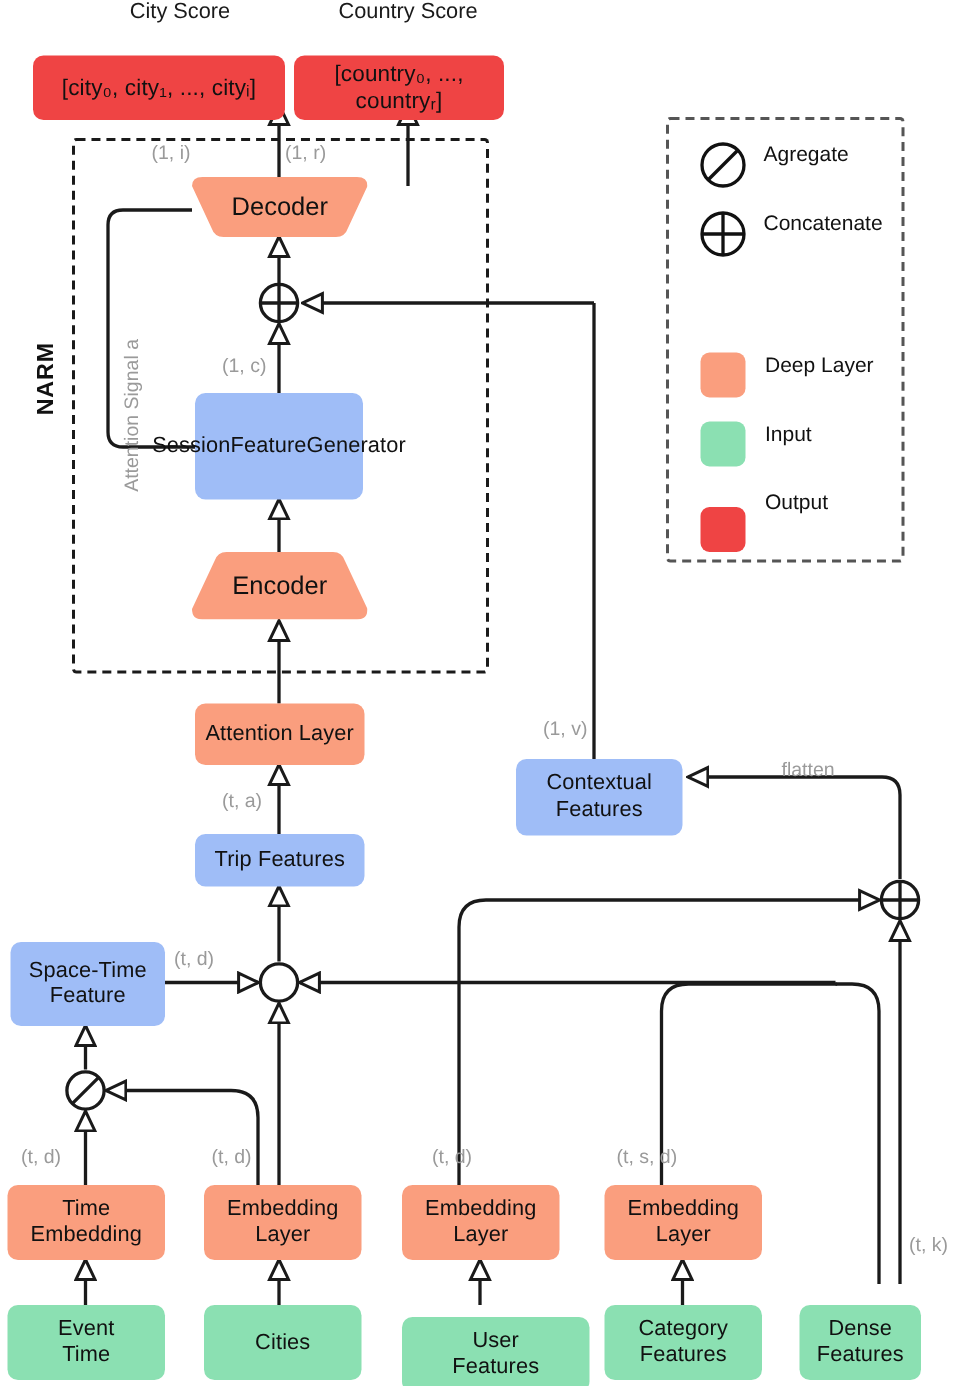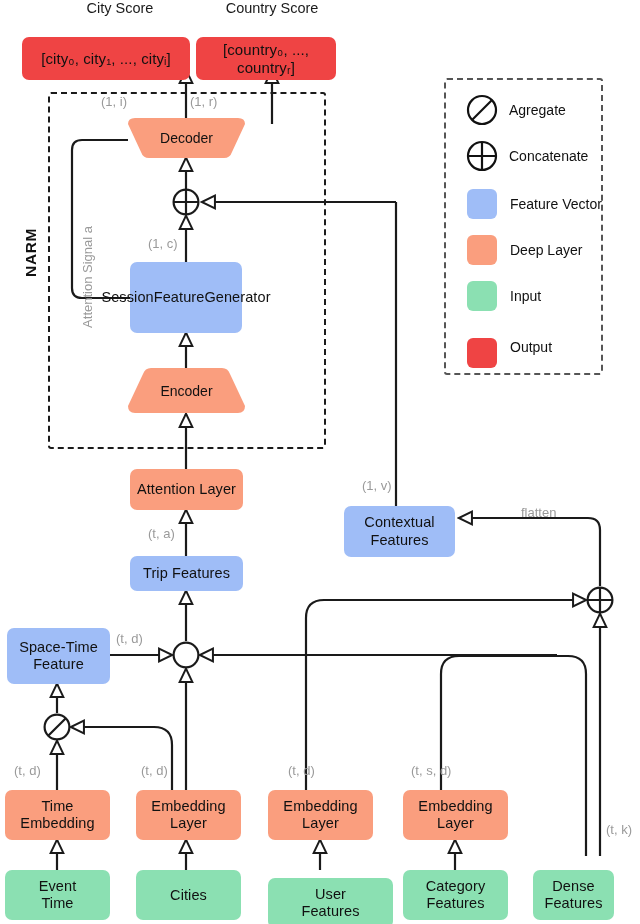--- a/index.html
+++ b/index.html
@@ -14,42 +14,42 @@
         font-size:14.5px;letter-spacing:.1px;z-index:3;}
   .node.two{line-height:1.2;}
   .blue{background:#9FBDF7;}
   .orange{background:#FA9E7E;}
   .green{background:#8BE0B2;}
   .gray{background:#ef4444;margin-top:12px;}
 
   .trap{position:absolute;z-index:3;}
   .trap .lbl{position:absolute;left:0;right:0;top:50%;
         transform:translateY(-50%);text-align:center;
-        font-size:14px;color:#111;}
+        font-size:17px;color:#111;}
 
   .toplabel{position:absolute;font-size:14.5px;color:#1a1a1a;
         text-align:center;z-index:4;}
 
   .dim{position:absolute;font-size:13px;color:#9a9a9a;z-index:4;
         white-space:nowrap;text-align:right;}
   .edgelbl{position:absolute;font-size:13px;color:#9a9a9a;z-index:4;
         white-space:nowrap;}
 
   .dashbox{position:absolute;border:2px dashed #1a1a1a;border-radius:3px;
         z-index:1;background:transparent;}
   .narm{position:absolute;font-size:15.5px;font-weight:bold;color:#111;
         writing-mode:vertical-rl;transform:rotate(180deg);
         letter-spacing:.6px;z-index:4;}
   .attnsig{position:absolute;font-size:13px;color:#9a9a9a;
         writing-mode:vertical-rl;transform:rotate(180deg);
         white-space:nowrap;z-index:4;}
 
   .legend{position:absolute;border:2px dashed #555;border-radius:3px;
         z-index:2;background:#fff;}
-  .lrow{position:absolute;display:flex;align-items:center;}
+  .lrow{position:absolute;display:flex;}
   .lsw{width:30px;height:30px;border-radius:6px;margin-right:13px;}
   .ltxt{font-size:14px;color:#111;white-space:nowrap;}
   .lcirc{width:32px;height:32px;margin-right:11px;position:relative;}
 
   .ops{position:absolute;z-index:5;}
 </style>
 </head>
 <body>
 
 <div id="stage">
@@ -243,24 +243,20 @@
     <div class="lrow" style="left:20px;top:60px;">
       <span class="lcirc">
         <svg width="32" height="32" viewBox="0 0 32 32">
           <circle cx="16" cy="16" r="14" fill="#fff" stroke="#111" stroke-width="2.2"></circle>
           <path d="M16,2 L16,30 M2,16 L30,16" stroke="#111" stroke-width="2.2"></path>
         </svg>
       </span>
       <span class="ltxt">Concatenate</span>
     </div>
 
-    <div class="lrow" style="left:21px;top:109px;">
-      <span class="lsw blue"></span>
-      <span class="ltxt">Feature Vector</span>
-    </div>
 
     <div class="lrow" style="left:21px;top:155px;">
       <span class="lsw orange"></span>
       <span class="ltxt">Deep Layer</span>
     </div>
 
     <div class="lrow" style="left:21px;top:201px;">
       <span class="lsw green"></span>
       <span class="ltxt">Input</span>
     </div>

